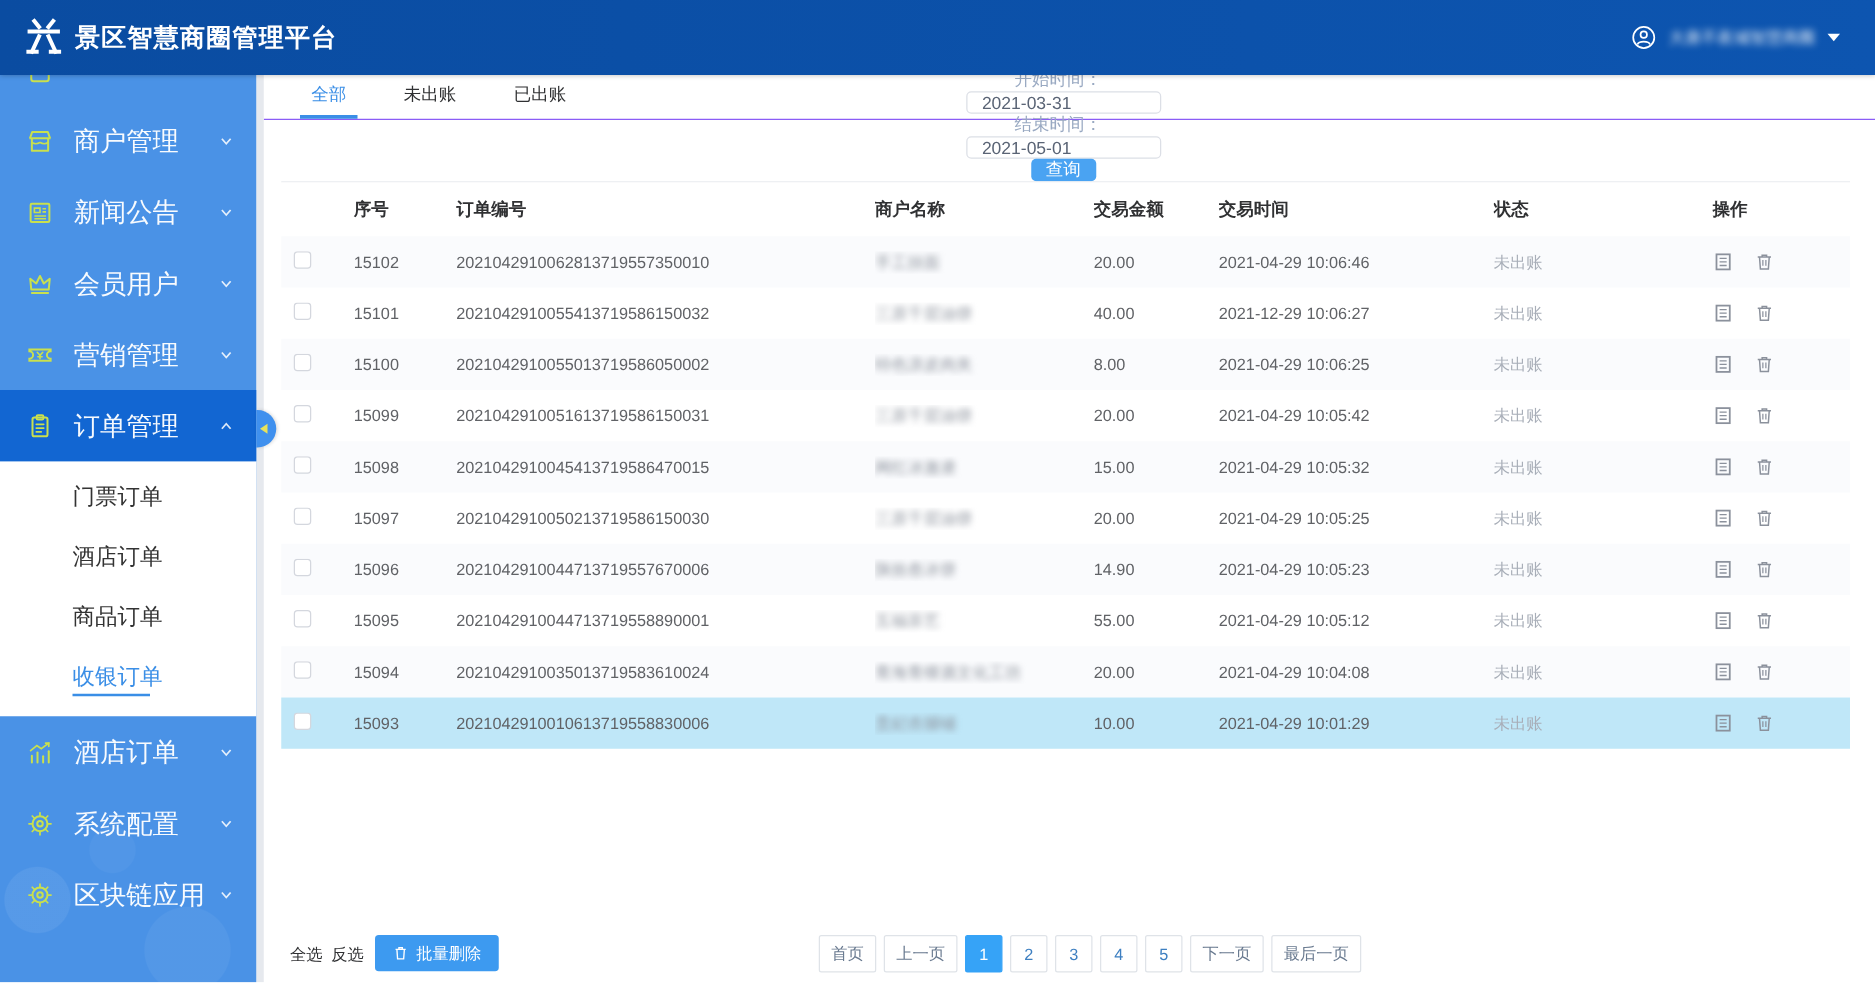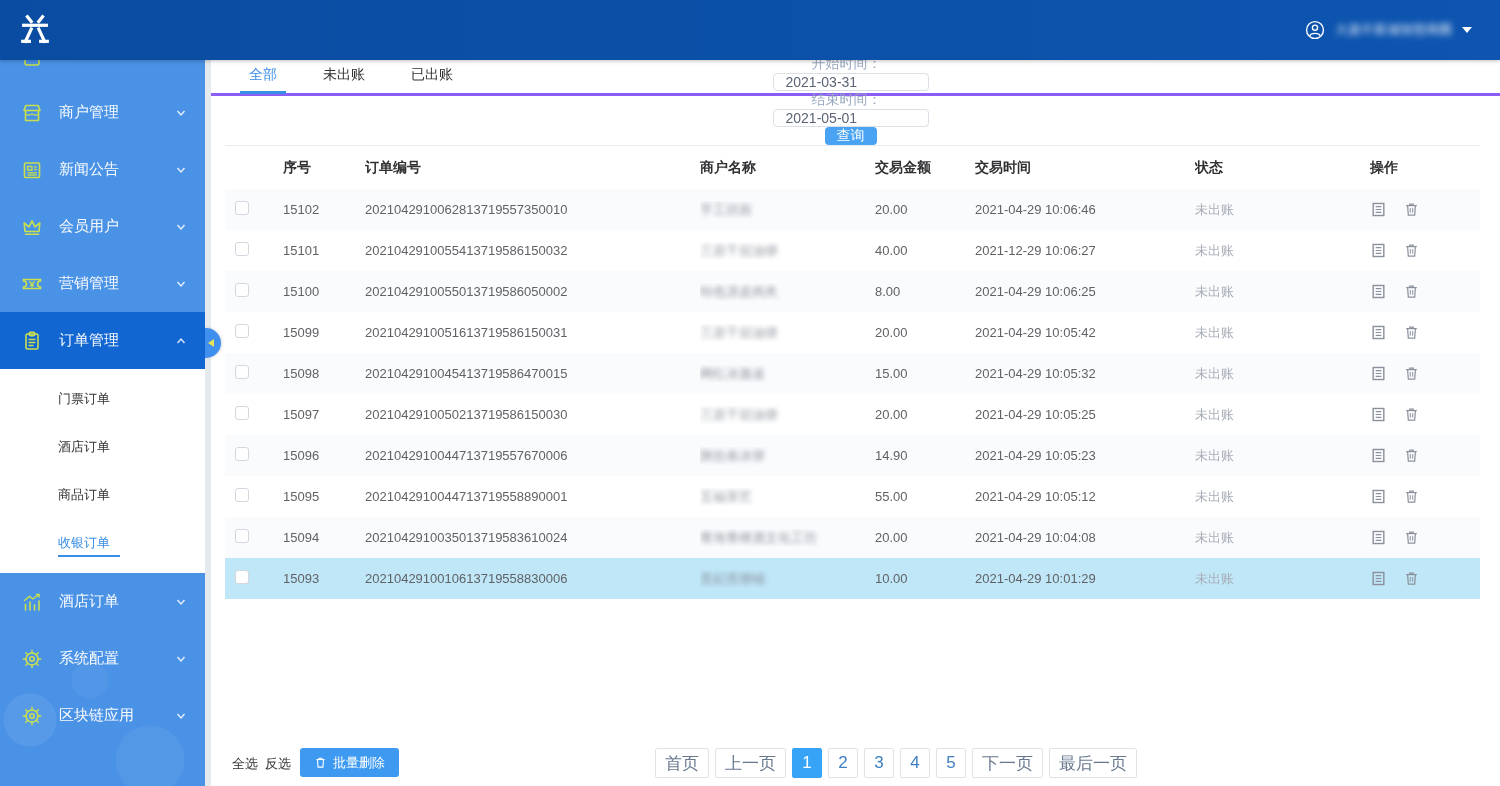--- a/index.html
+++ b/index.html
@@ -26,35 +26,35 @@
                      radial-gradient(circle at 150px 700px, rgba(255,255,255,.05) 0 34px, transparent 35px),
                      radial-gradient(circle at 90px 620px, rgba(255,255,255,.04) 0 18px, transparent 19px);
     z-index:10; }
   .side-rail { position:absolute; left:205px; top:60px; width:6px; height:726px; background:#e6e9ee; z-index:9; }
   .partial-item { height:24px; overflow:hidden; position:relative; }
   .partial-item svg { position:absolute; left:20px; top:-14px; width:24px; height:24px; color:#c9e04e; }
   .s-item { height:57px; display:flex; align-items:center; padding:0 18px 0 20px; cursor:pointer; position:relative; }
   .s-item.active { background:#1266d2; }
   .s-icon { width:24px; height:24px; flex:0 0 24px; color:#c9e04e; }
   .s-icon svg { width:24px; height:24px; }
-  .s-label { color:rgba(255,255,255,.96); font-size:15px; margin-left:15px; flex:1; }
+  .s-label { color:rgba(255,255,255,.96); font-size:21px; margin-left:15px; flex:1; }
   .chev { width:12px; height:12px; color:rgba(255,255,255,.85); }
   .submenu { background:#fff; padding:6px 0; }
-  .sub-item { height:48px; line-height:48px; padding-left:58px; font-size:13px; color:#333; cursor:pointer; position:relative; }
+  .sub-item { height:48px; line-height:48px; padding-left:58px; font-size:18px; color:#333; cursor:pointer; position:relative;font-family:Liberation Mono, monospace; }
   .sub-item.active { color:#3a8ee6; }
   .sub-item.active .sub-underline { position:absolute; left:58px; top:36px; width:62px; height:2px; background:#3a8ee6; }
   .collapse-tab { position:absolute; left:205px; top:328px; width:16px; height:30px; background:#3f90ee;
     border-radius:0 15px 15px 0; z-index:11; cursor:pointer; display:flex; align-items:center; box-shadow:1px 0 3px rgba(0,0,0,.15); }
   .collapse-tab .tri { width:0; height:0; border-top:4px solid transparent; border-bottom:4px solid transparent;
     border-right:6px solid #e8e25a; margin-left:3px; }
 
   
   .content { position:absolute; left:211px; top:60px; width:1289px; height:726px; background:#fff; }
 
-  .tabs-bar { position:absolute; left:0; top:0; width:100%; height:36px; border-bottom:3px solid #8b5cf6;
+  .tabs-bar { position:absolute; left:0; top:0; width:100%; height:36px; border-bottom:1px solid #8b5cf6;
     display:flex; align-items:center; padding-left:29px; }
   .tab { font-size:14px; color:#303133; padding:0 9px; height:35px; line-height:30px; margin-right:28px;
     cursor:pointer; position:relative; }
   .tab.active { color:#3a8ee6; }
   .tab.active::after { content:""; position:absolute; left:0; right:0; bottom:0; height:3px; background:#3a8ee6; }
 
   .filter-row { position:absolute; left:0; top:36px; width:100%; height:49px; display:flex; align-items:center;
     justify-content:flex-end; padding-right:10px;flex-direction:column; }
   .f-label { font-size:14px; color:#99a9c2; margin-right:8px; }
   .f-input { width:156px; height:18px; border:1px solid #dcdfe6; border-radius:4px; font-size:14px; color:#5a6475;
@@ -87,40 +87,41 @@
 
   
   .footer { position:absolute; left:0; top:688px; width:100%; height:30px; }
   .sel-links { position:absolute; left:21px; top:7px; font-size:13px; color:#303133; }
   .sel-links span { cursor:pointer; margin-right:7px; }
   .btn-del { position:absolute; left:89px; top:0; height:29px; padding:0 14px; background:#3d9af0; border:none;
     border-radius:3px; color:#fff; font-size:13px; cursor:pointer; display:flex; align-items:center; gap:6px; }
   .btn-del svg { width:13px; height:13px; }
   .pager { position:absolute; left:444px; top:0; display:flex; gap:6px; }
   .pg { min-width:30px; height:30px; padding:0 9px; background:#fff; border:1px solid #dfe3e8; border-radius:2px;
-    font-size:17px; color:#68798f; cursor:pointer; font-family:"Liberation Sans","DejaVu Sans",sans-serif; }
+    font-size:13px; color:#68798f; cursor:pointer; font-family:"Liberation Sans","DejaVu Sans",sans-serif; }
   .pg.num { color:#3d7fc1; }
   .pg.active { background:#36a3f7; border-color:#36a3f7; color:#fff; }
 </style>
 </head>
 <body>
 
 <div class="app">
 
   <div class="topbar">
     <div class="logo-wrap">
       <svg class="logo-ic" viewBox="0 0 36 36" fill="none" stroke="#fff" stroke-width="3.4" stroke-linecap="square">
         <path d="M10 4 L14 9"></path>
           <path d="M26 4 L22 9"></path>
         <path d="M6 13 H30"></path>
         <path d="M14 17 L8 30"></path>
           <path d="M22 17 L28 30"></path>
         <path d="M5 30 H12"></path>
           <path d="M24 30 H31"></path>
       </svg>
+      <span class="app-title">景区智慧商圈管理平台</span>
     </div>
     <div class="user-area">
       <svg class="user-ic" viewBox="0 0 24 24" fill="none" stroke="#fff" stroke-width="1.5">
         <circle cx="12" cy="12" r="9.2"></circle>
         <circle cx="12" cy="9.5" r="2.8"></circle>
         <path d="M6.5 18.2 C7.5 14.8 16.5 14.8 17.5 18.2"></path>
       </svg>
       <span class="user-name">大唐不夜城智慧商圈</span>
       <span class="caret-down"></span>
     </div>

